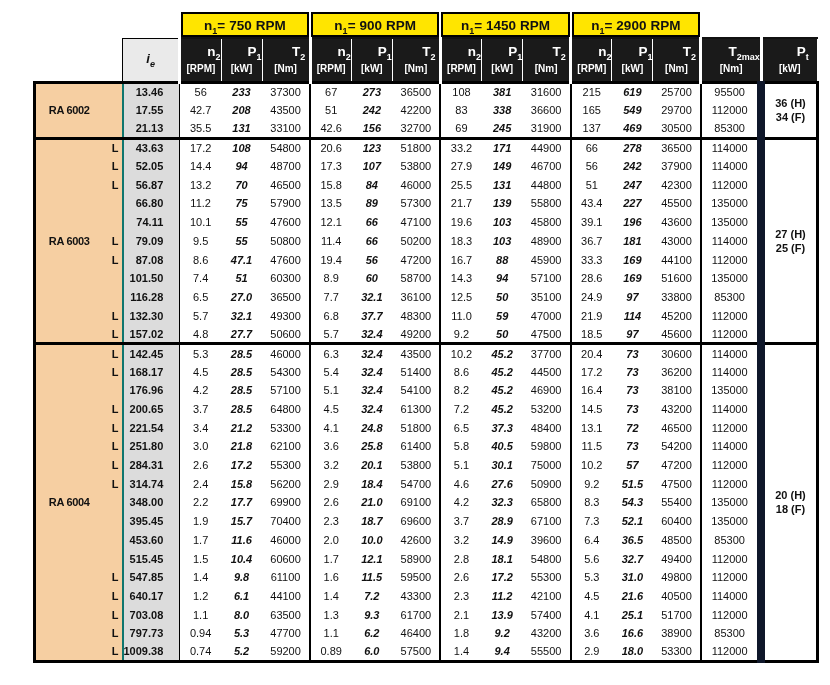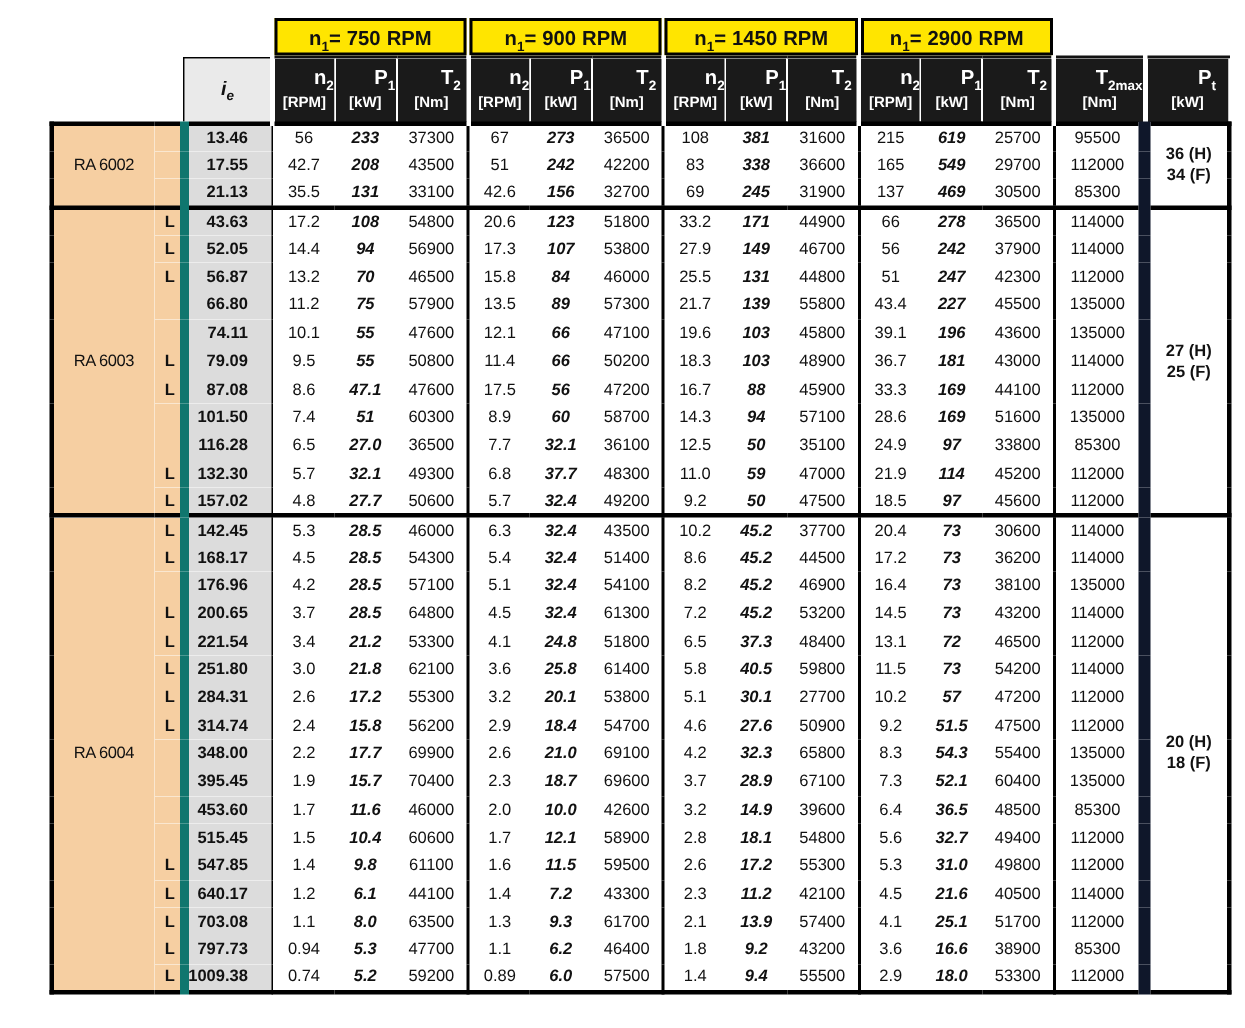--- a/index.html
+++ b/index.html
@@ -44,24 +44,24 @@
     font-weight:700;line-height:1.05;
   }
   td.bhead .sym-line{font-size:13.5px;padding-left:26px;}
   td.bhead sub{font-size:9px;}
   td.bhead .unit-line{font-size:10px;margin-top:2px;}
   td.bhead.gsep{border-left:3px solid #fff;}
 
   
   tbody.grp{border:3px solid #000;}
   tbody.grp td{height:18.7px;font-size:11px;}
-  td.gname{background:var(--peach);font-weight:400;font-size:17px;letter-spacing:-0.3px;}
+  td.gname{background:var(--peach);font-weight:700;font-size:17px;letter-spacing:-0.3px;}
   td.lcol{background:var(--peach);font-weight:700;font-size:11px;text-align:right;padding-right:3px;}
   td.ie-cell{
-    background:var(--ie-gray);border-left:6px solid #0f766e;border-right:1px solid #000;
+    background:var(--ie-gray);border-left:2px solid #0f766e;border-right:1px solid #000;
     font-weight:700;text-align:right;padding-right:16px;
   }
   td.n2{font-weight:400;}
   td.p1{font-weight:700;font-style:italic;}
   td.t2{font-weight:400;border-right:2px solid #000;}
   td.t2max-cell{border-right:2px solid #000;font-weight:400;}
   td.pt-cell{border-left:8px solid #0f172a;font-weight:700;font-size:11.5px;line-height:1.3;}
 </style>
 </head>
 <body>
@@ -249,21 +249,21 @@
           <td class="pt-cell" rowspan="11">
             <div>27 (H)</div>
             <div>25 (F)</div>
           </td>
         </tr>
         <tr>
           <td class="lcol">L</td>
           <td class="ie-cell">52.05</td>
           <td class="n2">14.4</td>
           <td class="p1">94</td>
-          <td class="t2">56900</td>
+          <td class="t2">48700</td>
           <td class="n2">17.3</td>
           <td class="p1">107</td>
           <td class="t2">53800</td>
           <td class="n2">27.9</td>
           <td class="p1">149</td>
           <td class="t2">46700</td>
           <td class="n2">56</td>
           <td class="p1">242</td>
           <td class="t2">37900</td>
           <td class="t2max-cell">114000</td>
@@ -335,21 +335,21 @@
           <td class="p1">181</td>
           <td class="t2">43000</td>
           <td class="t2max-cell">114000</td>
         </tr>
         <tr>
           <td class="lcol">L</td>
           <td class="ie-cell">87.08</td>
           <td class="n2">8.6</td>
           <td class="p1">47.1</td>
           <td class="t2">47600</td>
-          <td class="n2">17.5</td>
+          <td class="n2">19.4</td>
           <td class="p1">56</td>
           <td class="t2">47200</td>
           <td class="n2">16.7</td>
           <td class="p1">88</td>
           <td class="t2">45900</td>
           <td class="n2">33.3</td>
           <td class="p1">169</td>
           <td class="t2">44100</td>
           <td class="t2max-cell">112000</td>
         </tr>
@@ -534,21 +534,21 @@
           <td class="lcol">L</td>
           <td class="ie-cell">284.31</td>
           <td class="n2">2.6</td>
           <td class="p1">17.2</td>
           <td class="t2">55300</td>
           <td class="n2">3.2</td>
           <td class="p1">20.1</td>
           <td class="t2">53800</td>
           <td class="n2">5.1</td>
           <td class="p1">30.1</td>
-          <td class="t2">27700</td>
+          <td class="t2">75000</td>
           <td class="n2">10.2</td>
           <td class="p1">57</td>
           <td class="t2">47200</td>
           <td class="t2max-cell">112000</td>
         </tr>
         <tr>
           <td class="lcol">L</td>
           <td class="ie-cell">314.74</td>
           <td class="n2">2.4</td>
           <td class="p1">15.8</td>

